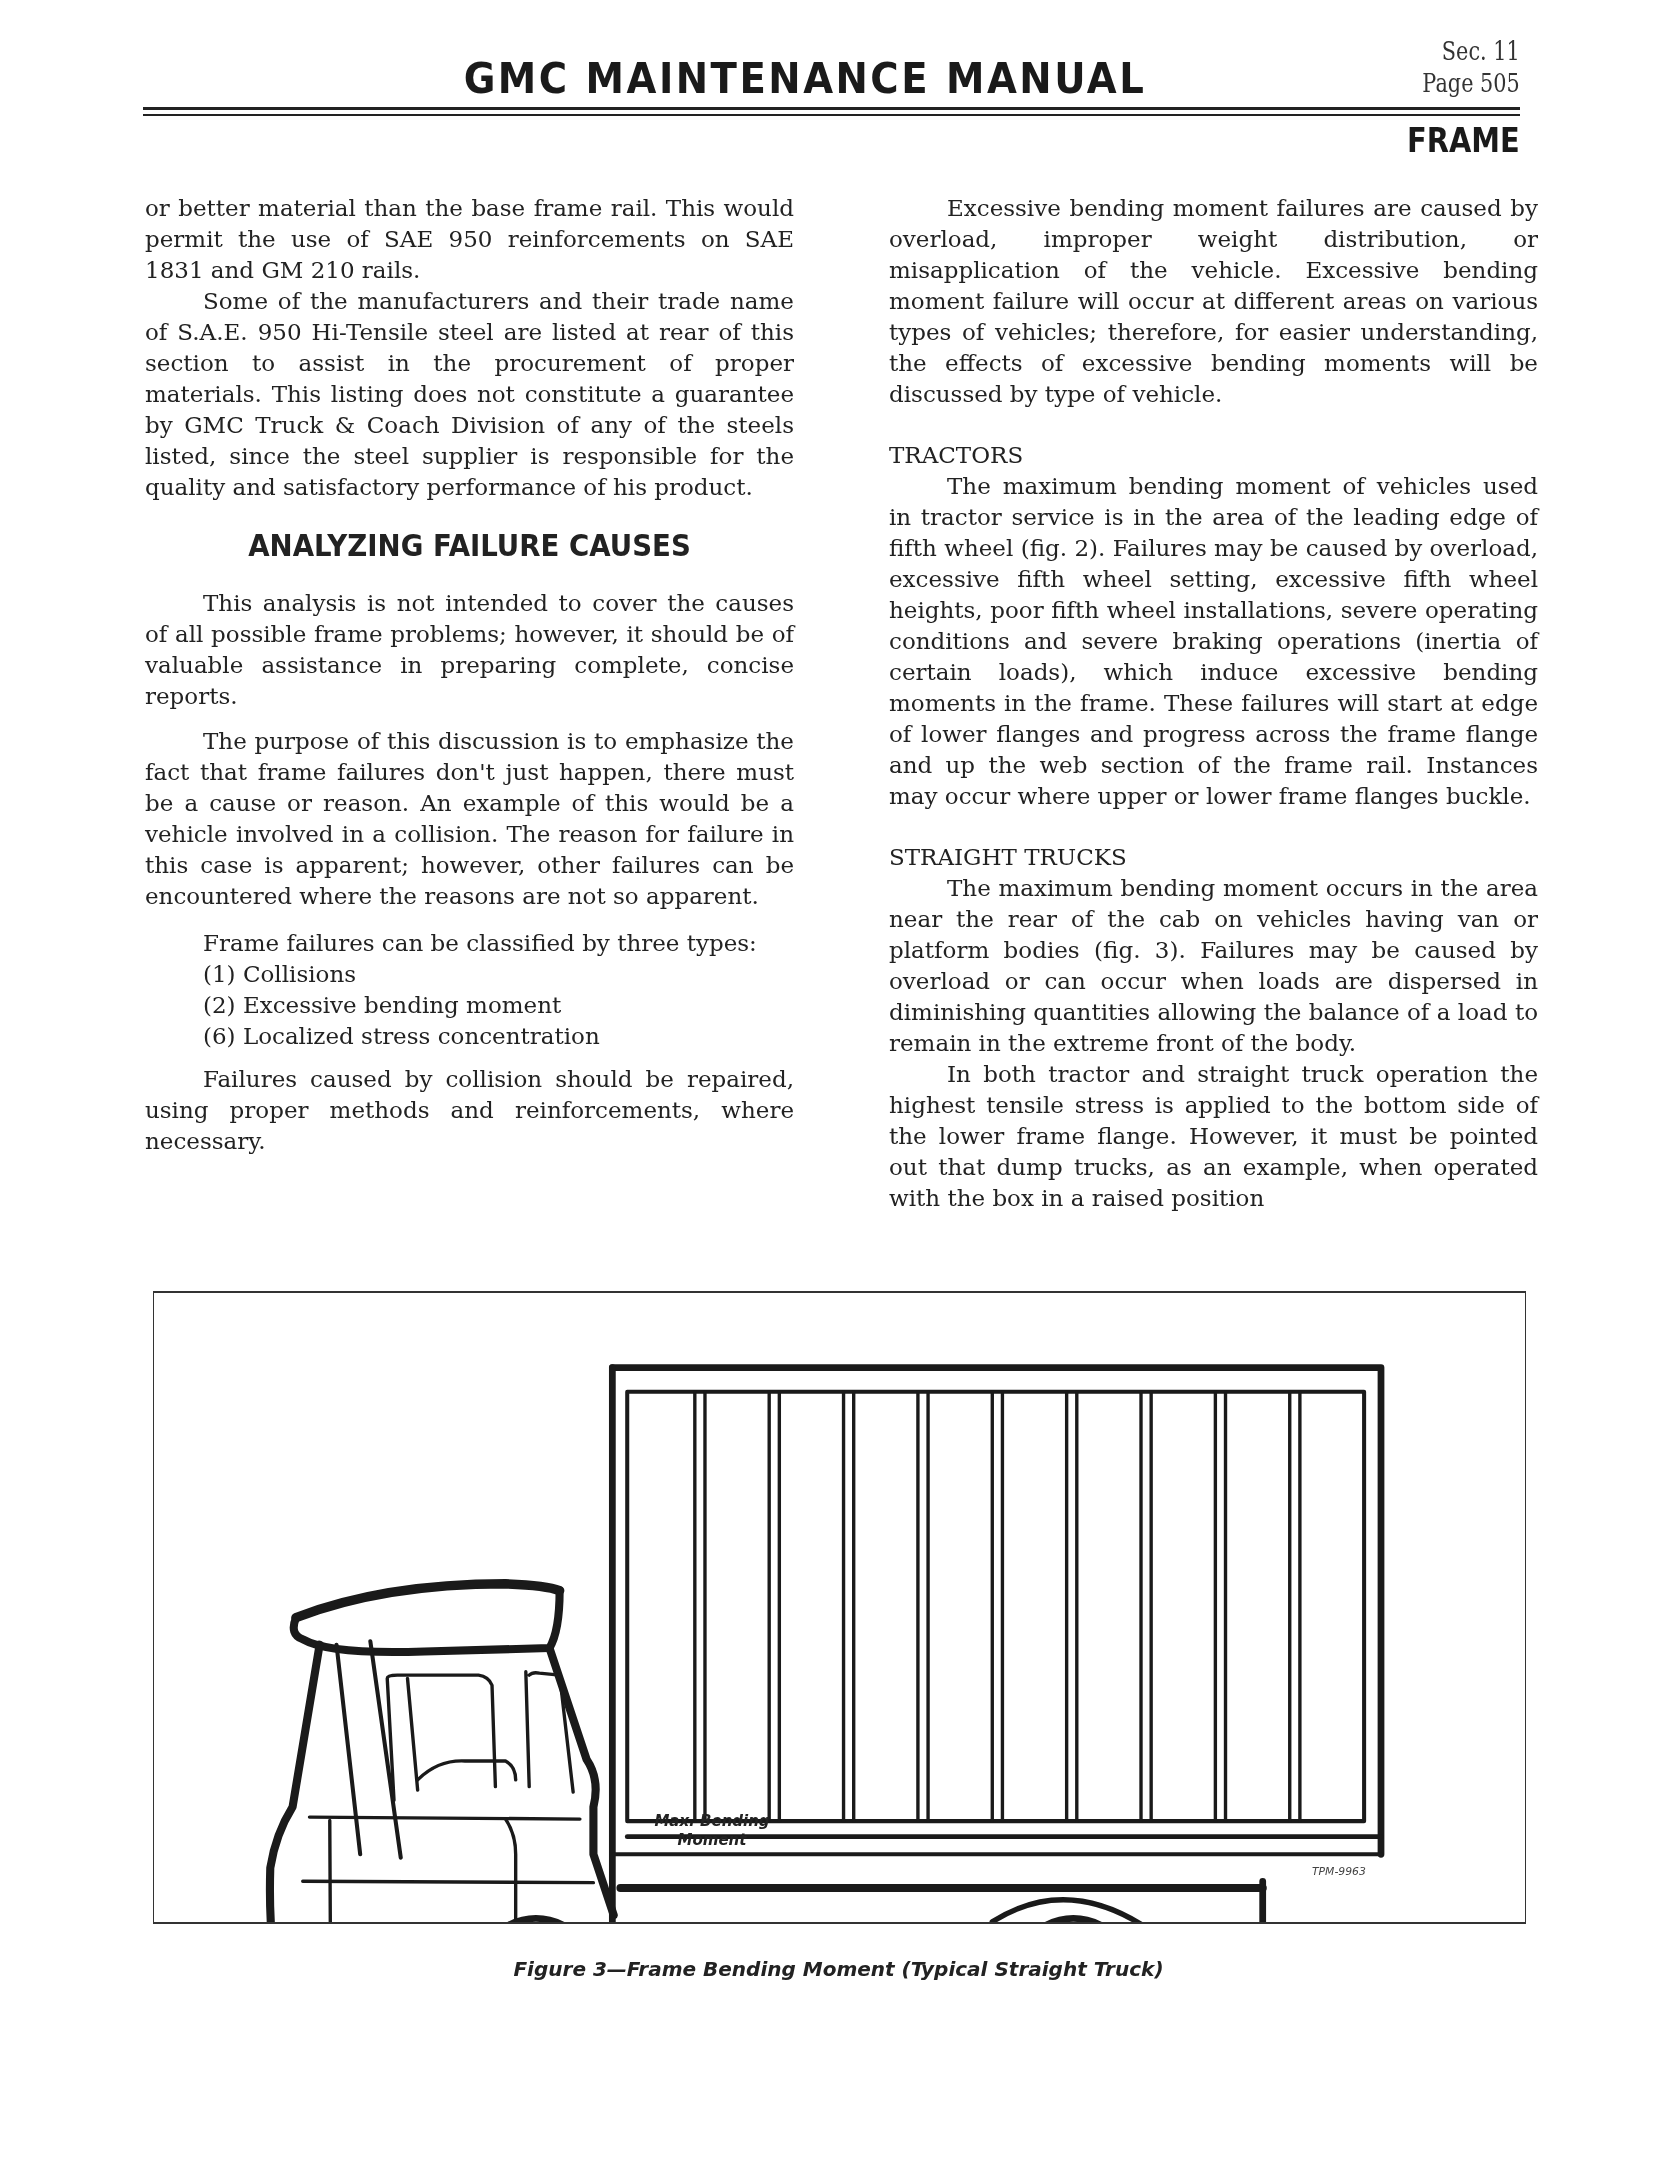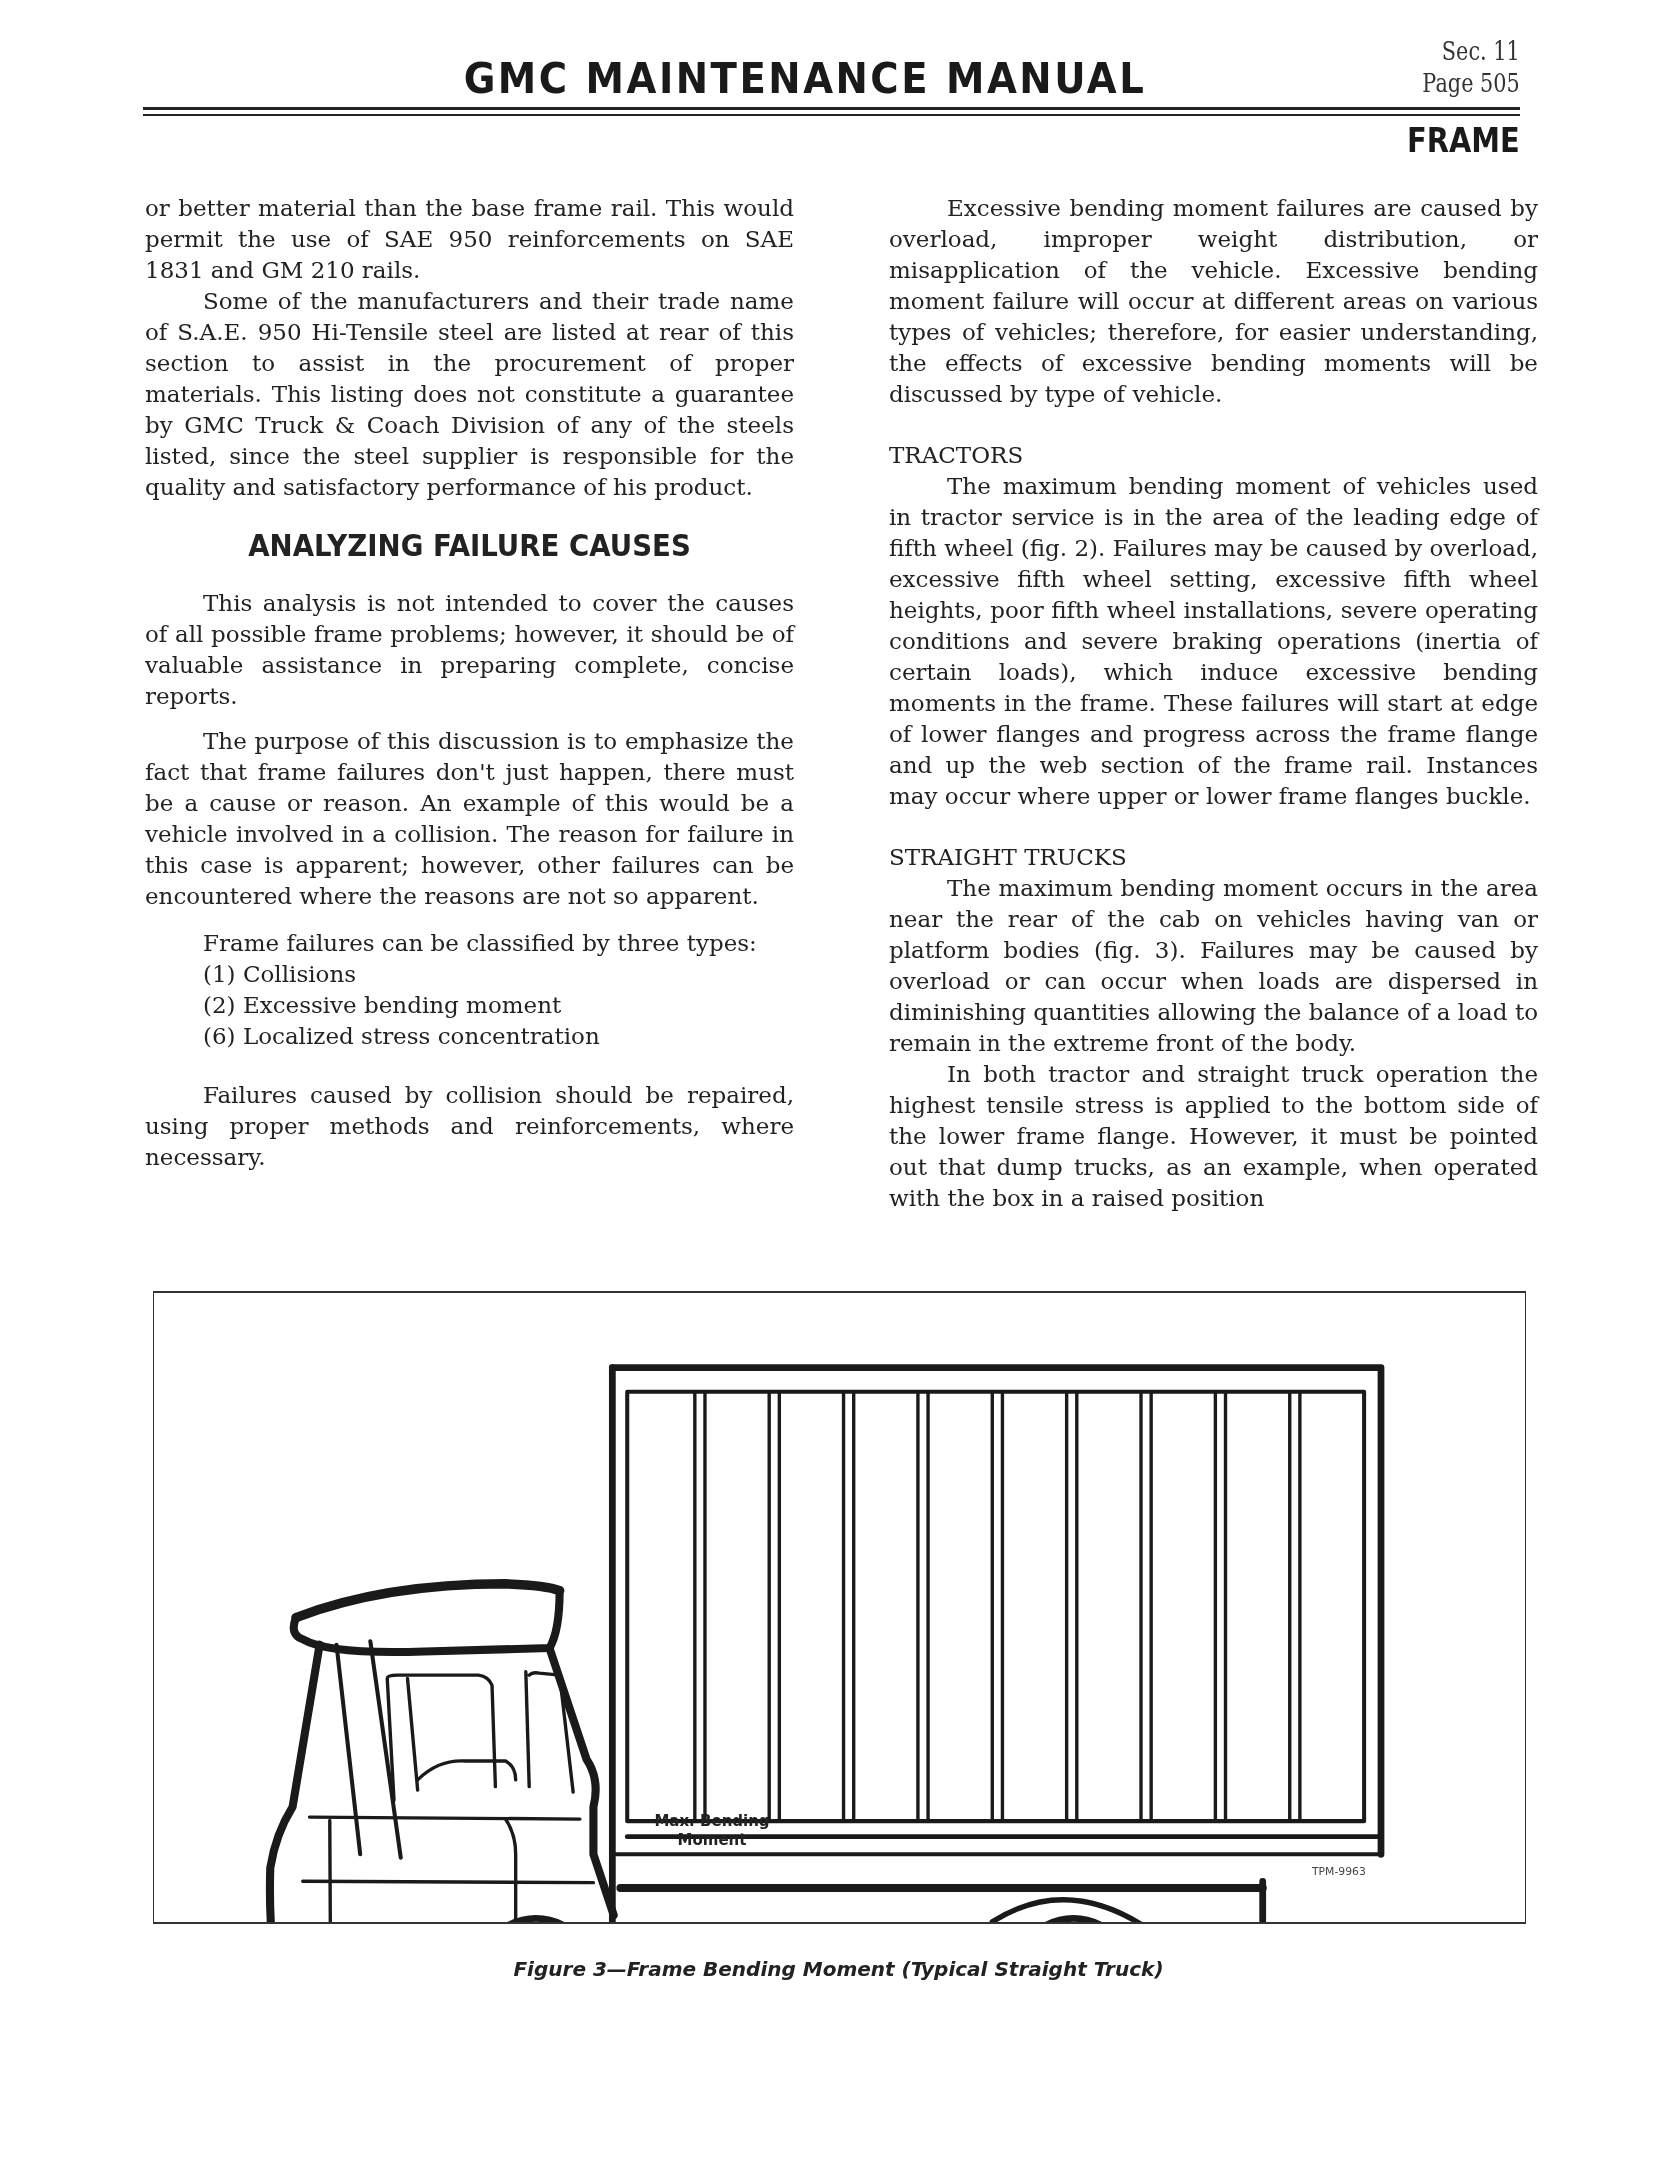--- a/index.html
+++ b/index.html
@@ -22,21 +22,21 @@
   .col.right { left: 869px; margin-left: 20px; }
   .col p { margin: 0; text-align: justify; text-align-last: left; }
   .indent { text-indent: 58px; }
   .gap { margin-top: 13.5px !important; }
   .heading { font-family: "DejaVu Sans", sans-serif; font-weight: bold; font-size: 30px;
     text-align: center; margin: 27px 0 27px 0; letter-spacing: 0px; transform: scaleX(0.92); }
   .subhead { margin-top: 30px !important; margin-bottom: 0; font-size: 23px; letter-spacing: 0px; }
   .list { margin: 0; padding: 0; list-style: none; }
   .list li { padding-left: 58px; }
   .figure-box { position: absolute; left: 153px; top: 1291px; width: 1371px; height: 629px;
-    border-top: 2px solid #333; border-bottom: 2.7px solid #333; border-left: 1.4px solid #333; border-right: 1.4px solid #333; }
+    border-top: 2px solid #333; border-bottom: 2.7px solid #333; border-left: 1.4px solid #333; border-right: 1.4px solid #333; font-style: italic; }
   .figure-svg { position: absolute; left: 0; top: 0; width: 1371px; height: 629px; }
   .fig-label { position: absolute; font-family: "DejaVu Sans", sans-serif; font-size: 15px; text-align: center; color: #222; font-weight: bold; line-height: 19px; }
   .fig-code { position: absolute; font-family: "DejaVu Sans", sans-serif; font-size: 10.8px; color: #444; }
   .caption { position: absolute; left: 153px; top: 1957px; width: 1371px; text-align: center;
     font-family: "DejaVu Sans", sans-serif; font-style: italic; font-weight: bold; font-size: 20px; color: #222; }
 </style>
 </head>
 <body>
 
 <div>
@@ -55,21 +55,21 @@
   <p class="indent">Some of the manufacturers and their trade name of S.A.E. 950 Hi-Tensile steel are listed at rear of this section to assist in the procurement of proper materials. This listing does not constitute a guarantee by GMC Truck &amp; Coach Division of any of the steels listed, since the steel supplier is responsible for the quality and satisfactory performance of his product.</p>
   <div class="heading">ANALYZING FAILURE CAUSES</div>
   <p class="indent">This analysis is not intended to cover the causes of all possible frame problems; however, it should be of valuable assistance in preparing complete, concise reports.</p>
   <p class="indent gap" style="margin-top:16px">The purpose of this discussion is to emphasize the fact that frame failures don't just happen, there must be a cause or reason. An example of this would be a vehicle involved in a collision. The reason for failure in this case is apparent; however, other failures can be encountered where the reasons are not so apparent.</p>
   <p class="indent" style="margin-top:16px">Frame failures can be classified by three types:</p>
   <ul class="list">
     <li>(1) Collisions</li>
     <li>(2) Excessive bending moment</li>
     <li>(6) Localized stress concentration</li>
   </ul>
-  <p class="indent" style="margin-top:28px">Failures caused by collision should be repaired, using proper methods and reinforcements, where necessary.</p>
+  <p class="indent" style="margin-top:12px">Failures caused by collision should be repaired, using proper methods and reinforcements, where necessary.</p>
 </div>
 
 <div class="col right">
   <p class="indent">Excessive bending moment failures are caused by overload, improper weight distribution, or misapplication of the vehicle. Excessive bending moment failure will occur at different areas on various types of vehicles; therefore, for easier understanding, the effects of excessive bending moments will be discussed by type of vehicle.</p>
   <p class="subhead">TRACTORS</p>
   <p class="indent">The maximum bending moment of vehicles used in tractor service is in the area of the leading edge of fifth wheel (fig. 2). Failures may be caused by overload, excessive fifth wheel setting, excessive fifth wheel heights, poor fifth wheel installations, severe operating conditions and severe braking operations (inertia of certain loads), which induce excessive bending moments in the frame. These failures will start at edge of lower flanges and progress across the frame flange and up the web section of the frame rail. Instances may occur where upper or lower frame flanges buckle.</p>
   <p class="subhead" style="margin-top:24px">STRAIGHT TRUCKS</p>
   <p class="indent">The maximum bending moment occurs in the area near the rear of the cab on vehicles having van or platform bodies (fig. 3). Failures may be caused by overload or can occur when loads are dispersed in diminishing quantities allowing the balance of a load to remain in the extreme front of the body.</p>
   <p class="indent">In both tractor and straight truck operation the highest tensile stress is applied to the bottom side of the lower frame flange. However, it must be pointed out that dump trucks, as an example, when operated with the box in a raised position</p>
 </div>

